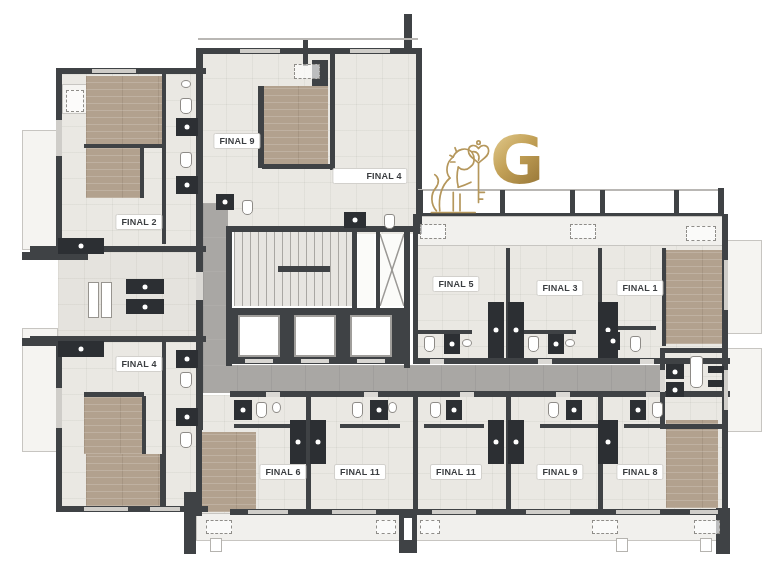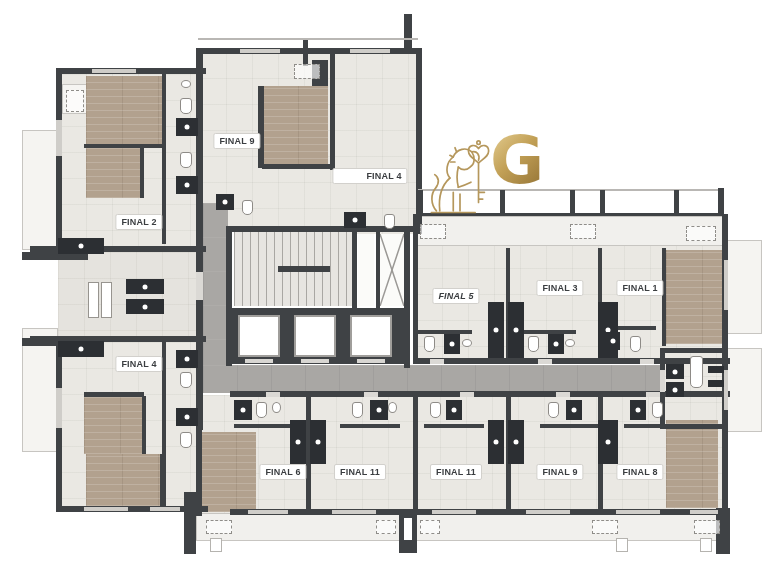--- a/index.html
+++ b/index.html
@@ -262,21 +262,21 @@
   <div class="ac" style="left:694px;top:520px;width:26px;height:14px;"></div>
 
   <div class="col" style="left:210px;top:538px;width:12px;height:14px;"></div>
   <div class="col" style="left:616px;top:538px;width:12px;height:14px;"></div>
   <div class="col" style="left:700px;top:538px;width:12px;height:14px;"></div>
 
   <div class="chip" style="left:139px;top:364px;">FINAL 4</div>
   <div class="chip" style="left:139px;top:222px;">FINAL 2</div>
   <div class="chip" style="left:237px;top:141px;">FINAL 9</div>
   <div class="chip" style="left:370px;top:176px;padding-left:33px;">FINAL 4</div>
-  <div class="chip" style="left:456px;top:296px;font-style:italic;">FINAL 5</div>
+  <div class="chip" style="left:456px;top:284px;">FINAL 5</div>
   <div class="chip" style="left:560px;top:288px;">FINAL 3</div>
   <div class="chip" style="left:640px;top:288px;">FINAL 1</div>
   <div class="chip" style="left:640px;top:472px;">FINAL 8</div>
   <div class="chip" style="left:560px;top:472px;">FINAL 9</div>
   <div class="chip" style="left:456px;top:472px;">FINAL 11</div>
   <div class="chip" style="left:360px;top:472px;">FINAL 11</div>
   <div class="chip" style="left:283px;top:472px;">FINAL 6</div>
 
   <div class="logo">
     <svg class="logo-lion" style="left:0;top:20px;" width="64" height="80" viewBox="0 0 76 90" fill="none" stroke="#b5975c" stroke-width="2" stroke-linecap="round" stroke-linejoin="round">

